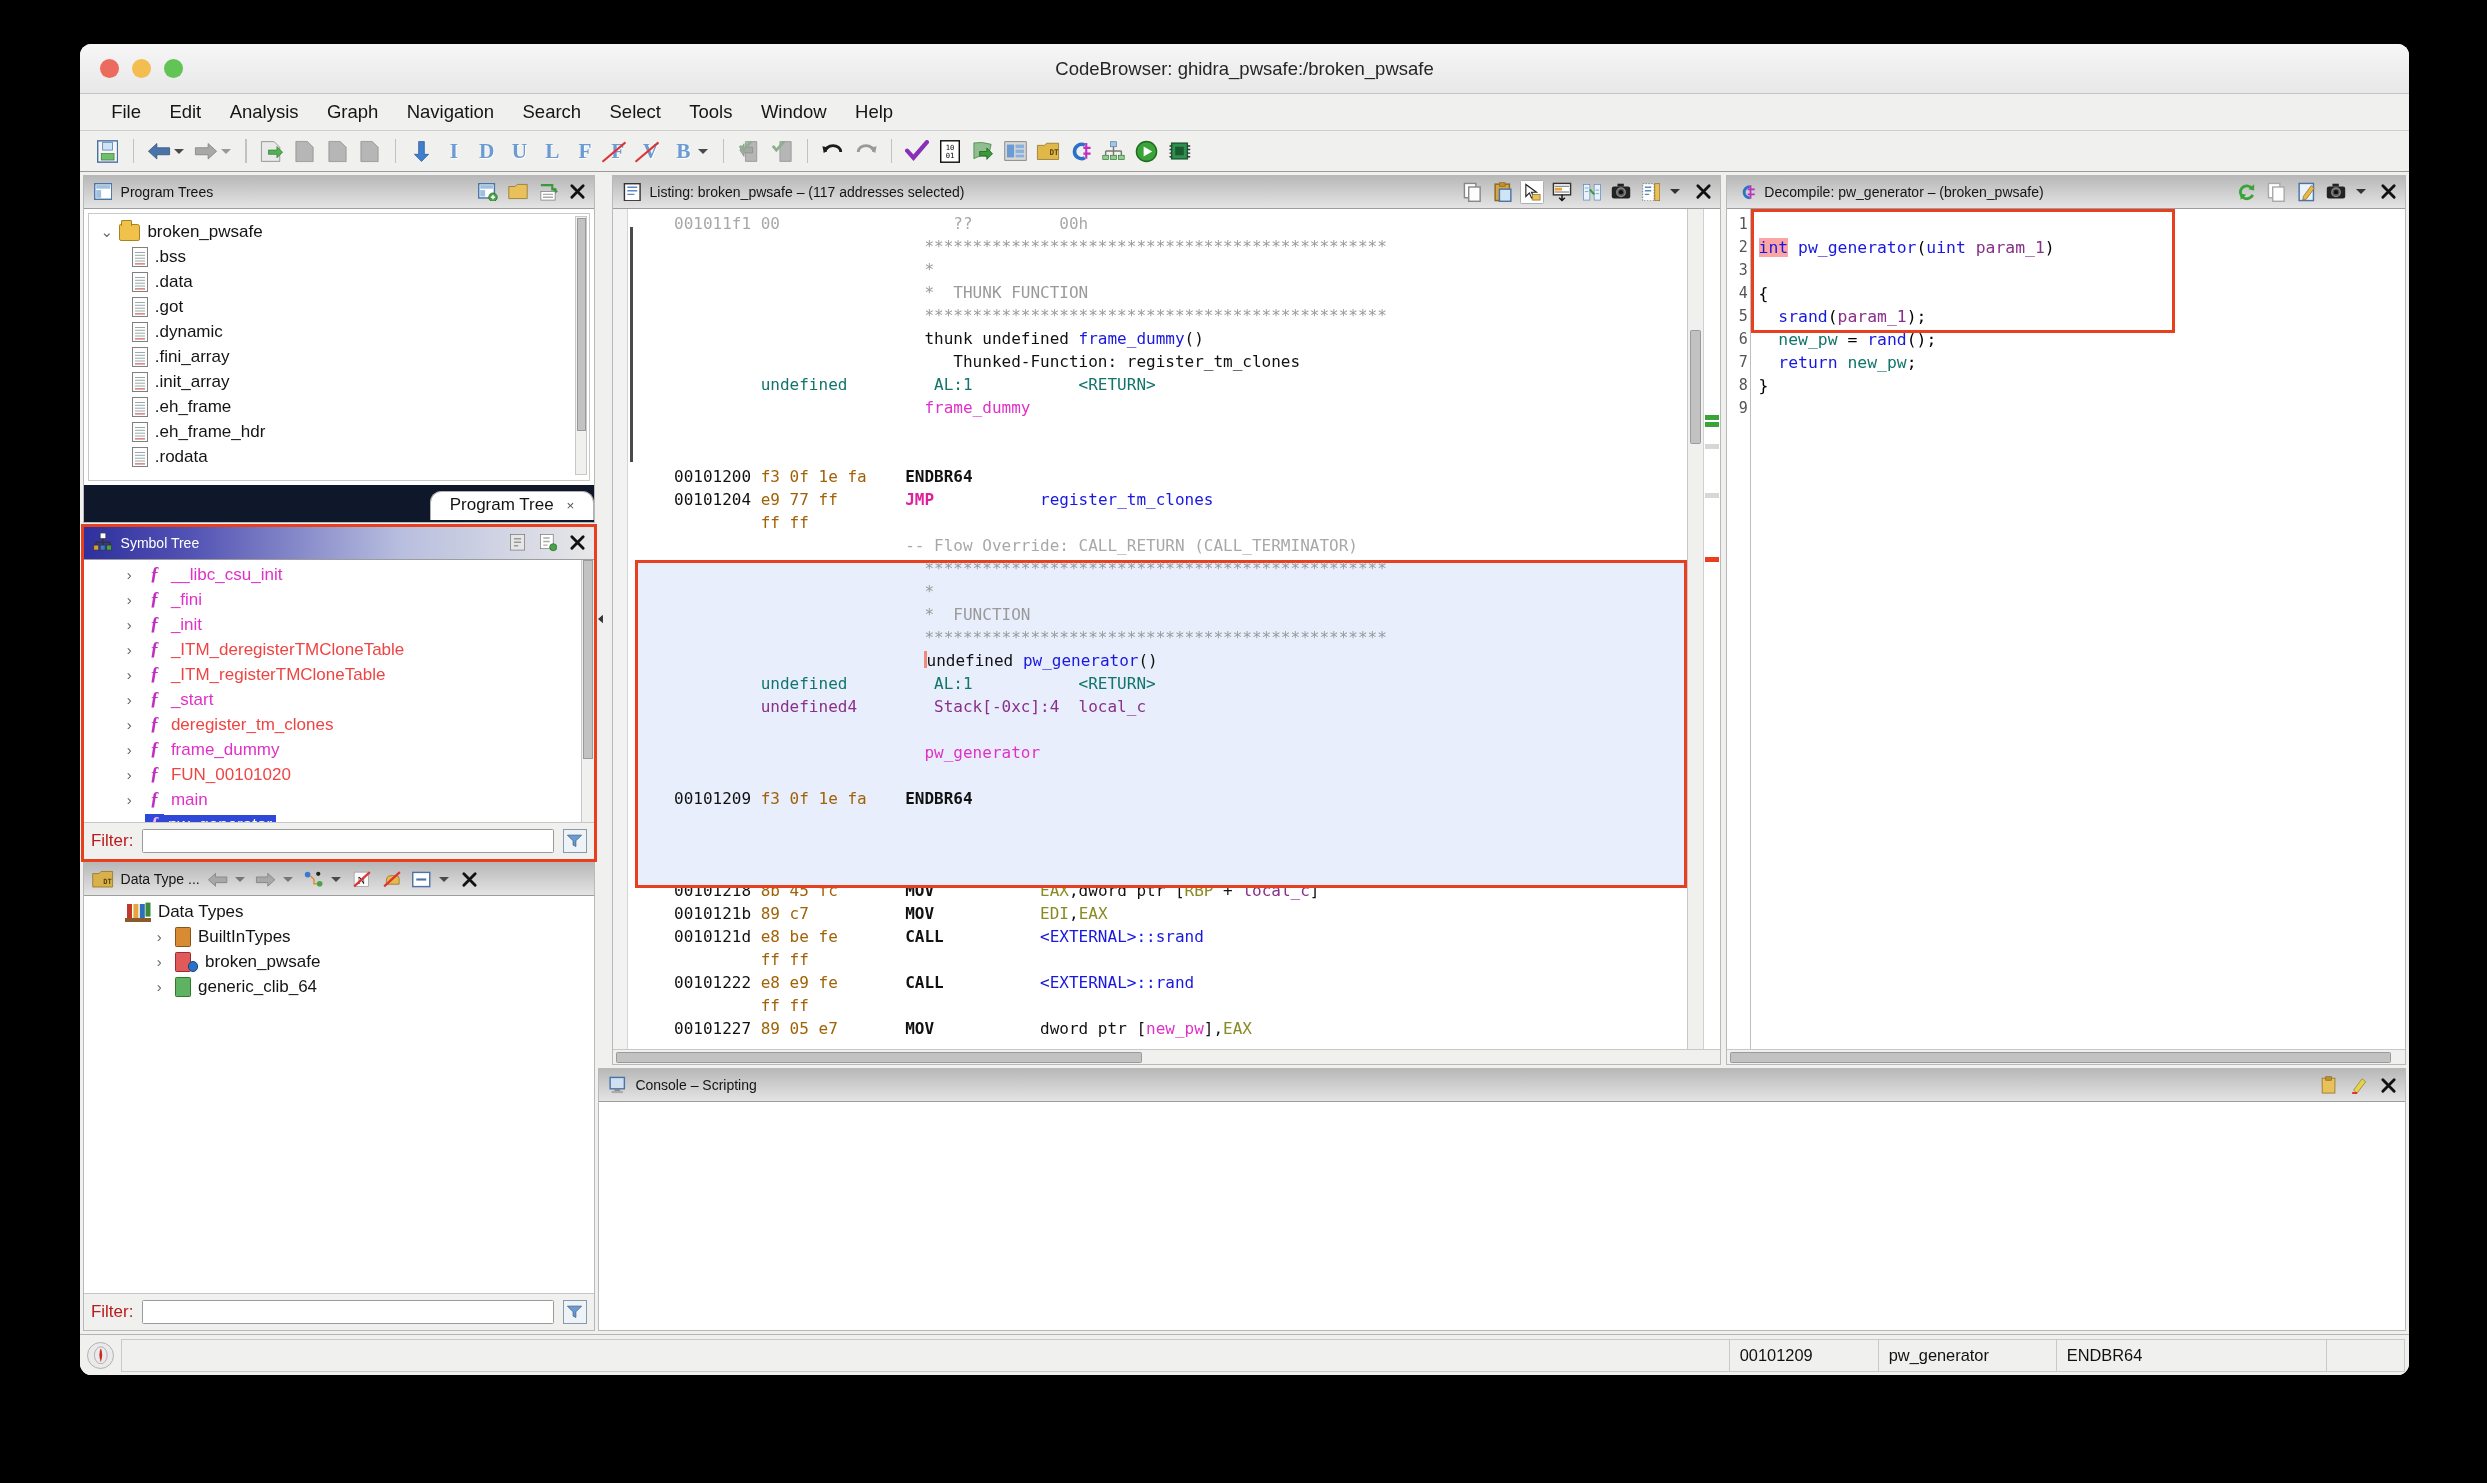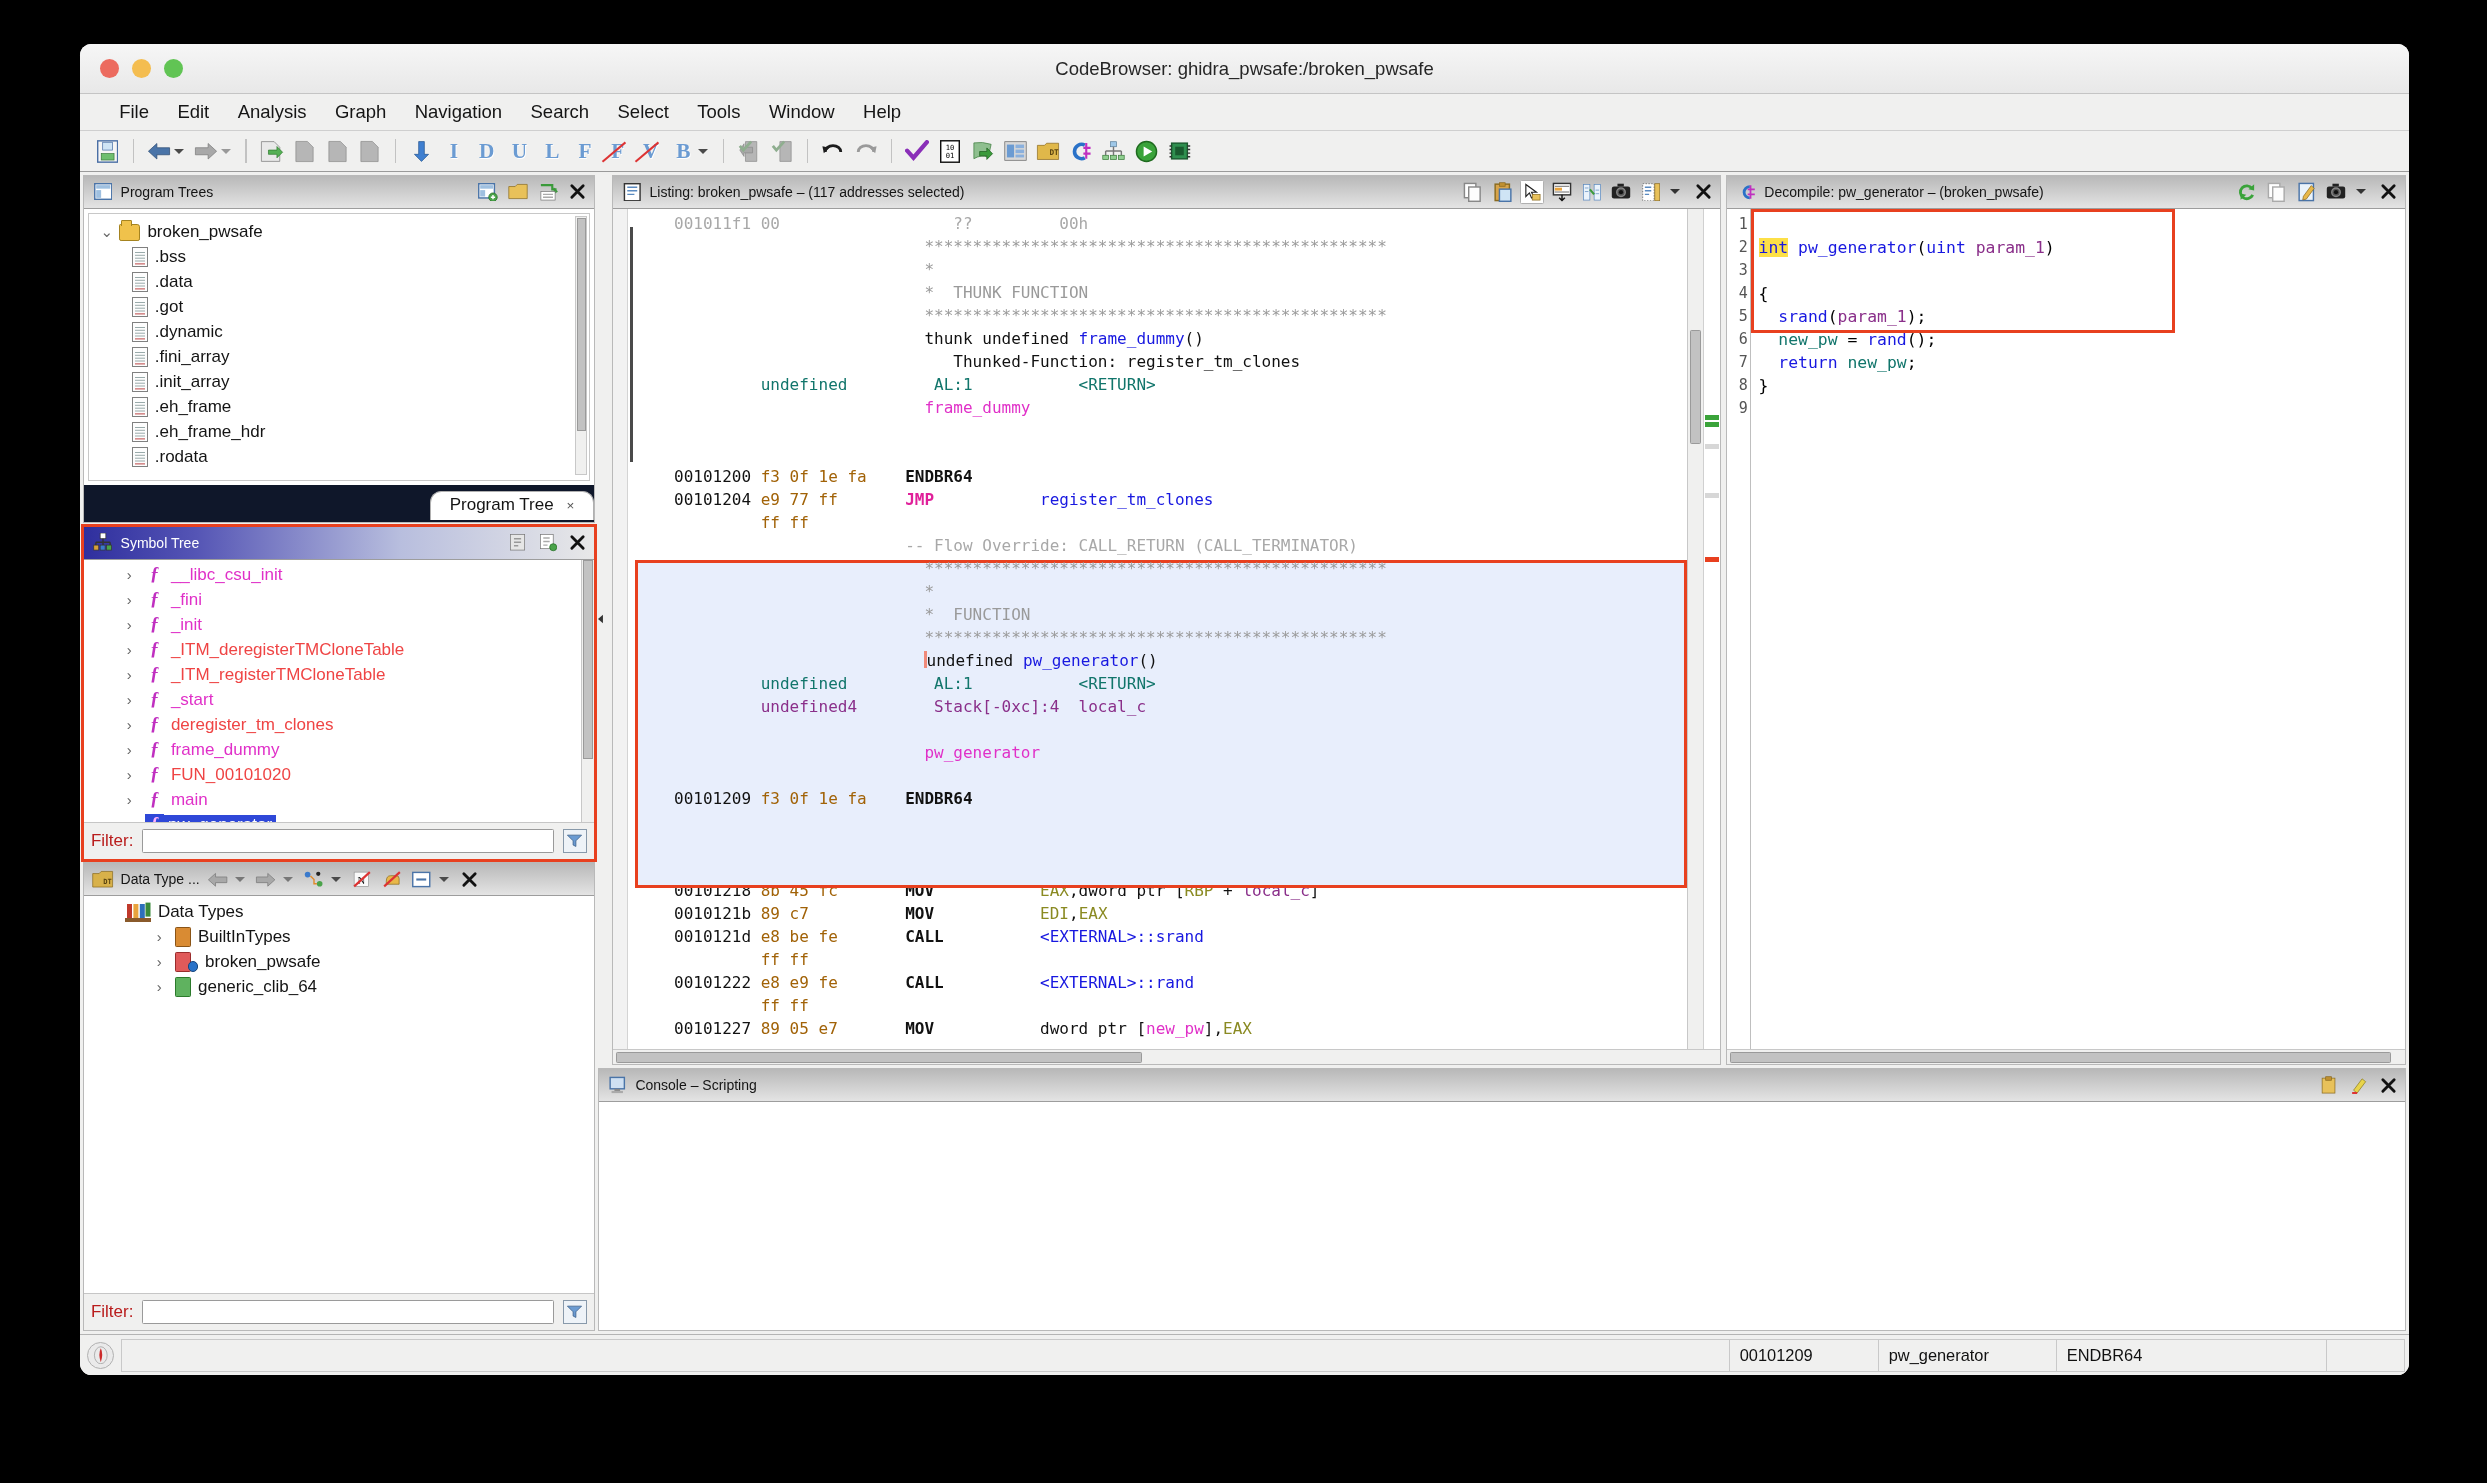--- a/index.html
+++ b/index.html
@@ -37,21 +37,21 @@
   #window-title {
     position: absolute; left: 0; right: 0; text-align: center;
     font-size: 18.5px; color: #262626; font-family: "Liberation Sans", sans-serif;
   }
 
   
   #menubar {
     height: 37px; flex: 0 0 37px;
     background: #f0f0ef;
     border-bottom: 0.7px solid #cfcfcf;
-    display: flex; align-items: center; padding-left: 25px; gap: 0;
+    display: flex; align-items: center; padding-left: 17px; gap: 0;
   }
   .menu-item {
     font-size: 18.5px; color: #151515; padding: 2.8px 14.2px;
     font-family: "Liberation Sans", sans-serif; cursor: default;
   }
 
   
   #toolbar {
     height: 41px; flex: 0 0 41px;
     background: #f0f0ef;
@@ -187,21 +187,21 @@
   .dc-gutter { width: 24px; flex:0 0 24px; background:#fff; border-right:0.7px solid #bfbfbf;
                font-family:"DejaVu Sans Mono", monospace; font-size:15px; line-height:23px;
                color:#555; text-align:right; padding: 4.3px 2.8px 0 0; }
   .dc-code { flex:1 1 auto; font-family:"DejaVu Sans Mono", monospace;
              font-size:16.4px; line-height:23px; padding: 4.3px 0 0 7.1px; position: relative; }
   .dc-line { height:23px; white-space:pre; }
   .kw { color: #1818e0; }
   .fnname { color: #1818e0; }
   .var-pur { color: #8a2f8a; }
   .glob-teal { color: #11756b; }
-  .hl-yellow { background:#fde047; }
+  .hl-yellow { background:#fca5a5; }
   .decomp-redbox {
     position:absolute; left:0; top:0; width:424px; height:124px;
     border: 3.6px solid #e8401f; pointer-events:none;
   }
 
   
   .vscroll { width: 15.6px; flex:0 0 15.6px; background:#f0f0ef; border-left:0.7px solid #c8c8c8;
              position: relative; }
   .vscroll .thumb { position:absolute; left:2.1px; width:10.7px; background:#c2c2c2;
                     border:0.7px solid #9a9a9a; border-radius:1.4px; }

